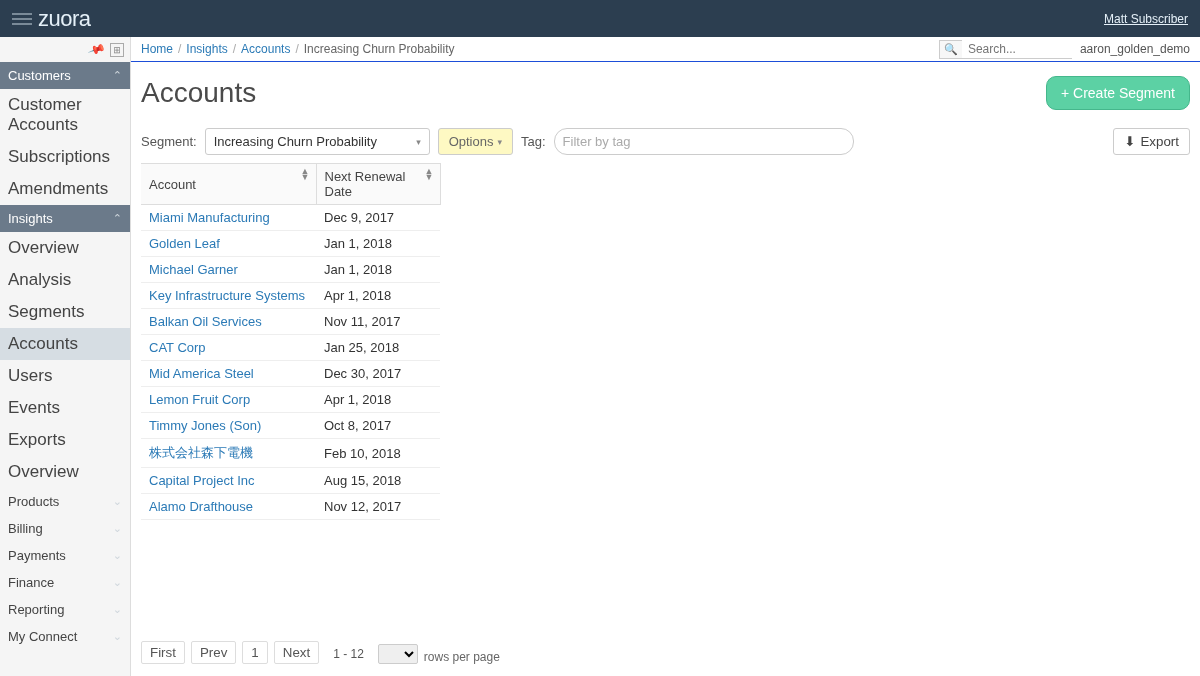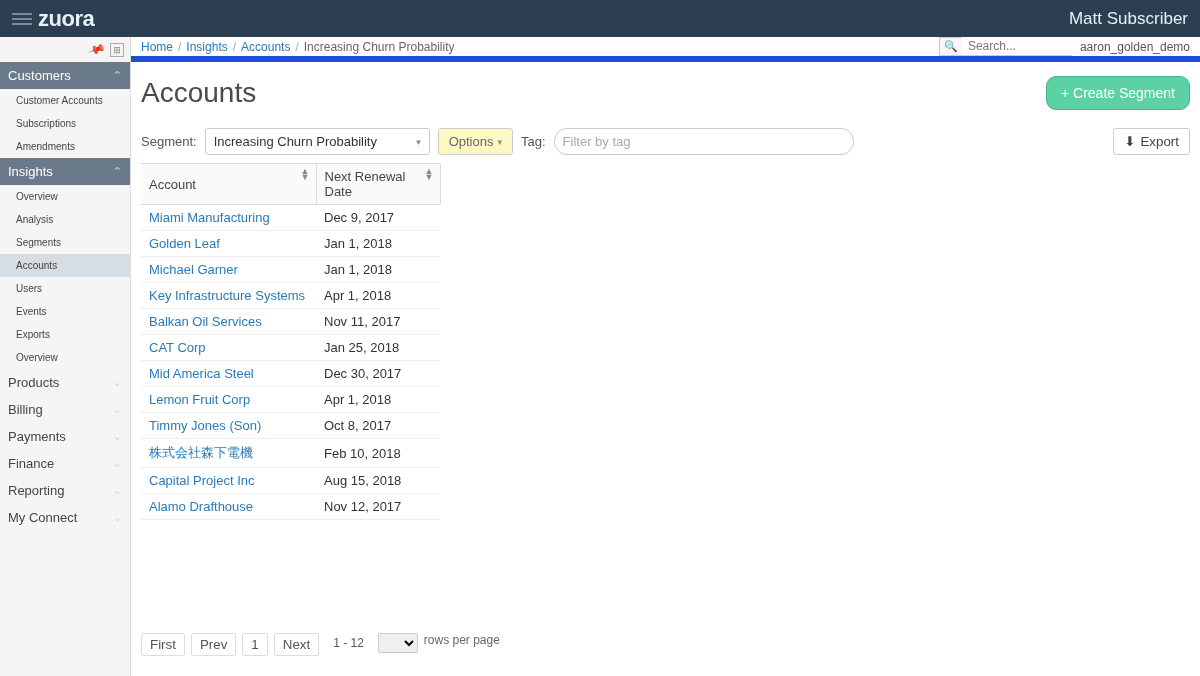--- a/index.html
+++ b/index.html
@@ -2,43 +2,43 @@
 <html><head>
 <meta charset="utf-8">
 <style>
 * { box-sizing: border-box; margin: 0; padding: 0; }
 body { font-family: Helvetica, Arial, sans-serif; font-size: 13px; color: #333; background: #fff; width: 1200px; height: 676px; overflow: hidden; }
 
 
 .topbar { background: #2c3e50; height: 37px; display: flex; align-items: center; padding: 0 12px; color: #fff; }
 .topbar .hamburger { width: 20px; display: flex; flex-direction: column; gap: 3px; }
 .topbar .hamburger span { height: 2px; background: #7a8a98; }
-.topbar .logo { font-size: 22px; font-weight: 700; letter-spacing: -0.5px; margin-left: 6px; color: #e5f0f8; }
+.topbar .logo { font-size: 22px; font-weight: 400; letter-spacing: -0.5px; margin-left: 6px; color: #e5f0f8; }
 .topbar .spacer { flex: 1; }
-.topbar .user { font-size: 17px; color: #e5f0f8; }
+.topbar .user { font-size: 12px; color: #e5f0f8; text-decoration: underline; }
 
 
 .layout { display: flex; height: calc(100% - 37px); }
 
 
 .sidebar { width: 131px; background: #f5f5f5; border-right: 1px solid #ddd; display: flex; flex-direction: column; }
 .sidebar .pin-row { height: 25px; display: flex; justify-content: flex-end; align-items: center; padding-right: 6px; gap: 6px; }
 .sidebar .pin-row .pin-ic { color: #8aa84f; font-size: 12px; transform: rotate(25deg); }
 .sidebar .pin-row .app-ic { width: 14px; height: 14px; border: 1px solid #aaa; font-size: 9px; display:flex; align-items:center; justify-content:center; color:#888;}
 .sidebar .nav-group-header { background: #6b7a8a; color: #fff; padding: 6px 8px; font-size: 13px; display: flex; align-items: center; justify-content: space-between; }
-.sidebar .nav-item { padding: 6px 16px; font-size: 10px; color: #444; cursor: pointer; display: flex; align-items: center; justify-content: space-between; }
+.sidebar .nav-item { padding: 6px 8px; font-size: 17px; color: #444; cursor: pointer; display: flex; align-items: center; justify-content: space-between; }
 .sidebar .nav-item.active { background: #d6dde3; }
 .sidebar .nav-section { padding: 6px 8px; font-size: 13px; color: #444; display: flex; align-items: center; justify-content: space-between; }
 .sidebar .chevron { color: #cfd6dc; font-size: 11px; }
 
 
 .main { flex: 1; display: flex; flex-direction: column; position: relative; }
 
 
-.crumb-row { height: 25px; border-bottom: 6px solid #1d4ed8; display: flex; align-items: center; padding: 0 10px; font-size: 12px; color: #777; }
+.crumb-row { height: 25px; border-bottom: 1px solid #1d4ed8; display: flex; align-items: center; padding: 0 10px; font-size: 12px; color: #777; }
 .crumb-row a { color: #2b7ab6; text-decoration: none; }
 .crumb-row .sep { margin: 0 5px; color: #aaa; }
 .crumb-row .current { color: #666; }
 .crumb-row .search-wrap { margin-left: auto; display: flex; align-items: center; gap: 0; }
 .crumb-row .search-dd { border: 1px solid #ccc; border-right: none; background: #f7f7f7; padding: 2px 4px; display:flex; align-items:center; }
 .crumb-row .search-dd .mag { font-size: 11px; }
 .crumb-row .search-in { border: none; border-bottom: 1px solid #ccc; padding: 2px 6px; width: 110px; font-size: 12px; outline: none; }
 .crumb-row .env { margin-left: 8px; color: #555; font-size: 12px; }
 
 
@@ -60,21 +60,21 @@
 table { border-collapse: collapse; }
 th { text-align: left; font-weight: 400; color: #444; border: 1px solid #ddd; border-left: none; padding: 5px 8px; background: #fafafa; position: relative; font-size: 13px; }
 th:first-child { border-left: none; }
 th .sort { position: absolute; right: 6px; top: 4px; font-size: 9px; color: #888; display: flex; flex-direction: column; line-height: 6px; }
 td { padding: 5px 8px; border-bottom: 1px solid #eee; font-size: 13px; vertical-align: middle; }
 td.acct a { color: #2b7ab6; text-decoration: none; }
 .col-acct { width: 175px; }
 .col-date { width: 124px; }
 
 
-.pager { position: absolute; bottom: 20px; left: 10px; display: flex; align-items: flex-start; gap: 6px; font-size: 12px; }
+.pager { position: absolute; bottom: 12px; left: 10px; display: flex; align-items: flex-end; gap: 6px; font-size: 12px; }
 .pager .pg-btn { border: 1px solid #ddd; border-radius: 2px; padding: 3px 8px; background: #fff; cursor: pointer; color: #555; }
 .pager .pg-info { color: #555; padding: 3px 8px; }
 .pager .rows-sel { border: 1px solid #ccc; border-radius: 2px; padding: 1px 4px; width: 40px; height: 20px; }
 .pager .rows-lbl { color: #666; }
 
 .caret { font-size: 9px; color: #888; }
 </style>
 </head>
 <body>
 

